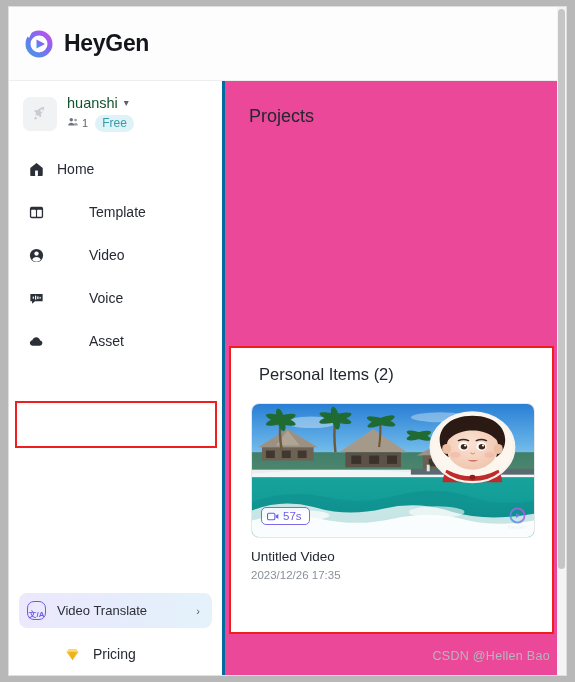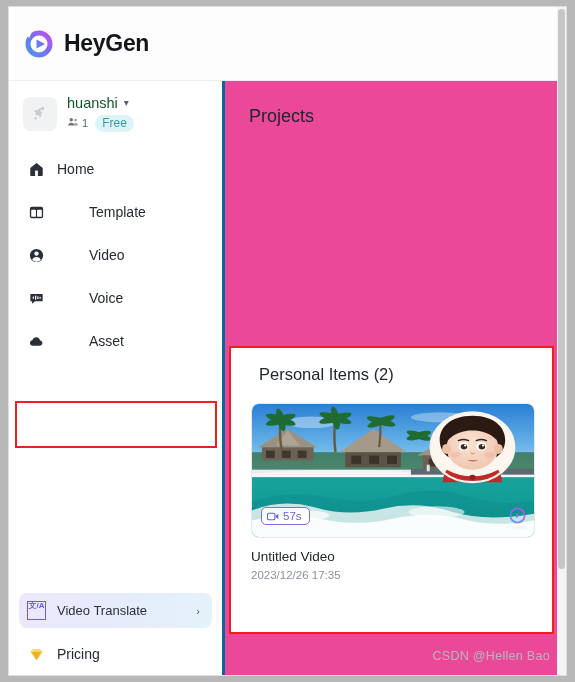--- a/index.html
+++ b/index.html
@@ -99,33 +99,33 @@
   
   .translate-item {
     position: absolute; left: 10px; top: 512px;
     width: 193px; height: 35px;
     border-radius: 8px;
     background: linear-gradient(90deg, #ece8fd 0%, #e5edfb 60%, #e4f2fa 100%);
     display: flex; align-items: center; padding-left: 8px;
   }
   .translate-icon {
     width: 19px; height: 19px; flex: 0 0 19px;
-    border: 1.6px solid #6b5ce7; border-radius: 0;
-    display: flex; align-items: flex-start; justify-content: center;
+    border: 1.6px solid #6b5ce7; border-radius: 7px;
+    display: flex; align-items: flex-end; justify-content: center;
     font-size: 8px; color: #6b5ce7; font-weight: bold;
     line-height: 1;
   }
   .translate-label {
     margin-left: 11px; font-size: 13px; color: #2b2f38;
   }
   .translate-arrow {
     margin-left: auto; margin-right: 12px;
     font-size: 11px; color: #555b66;
   }
-  .bottom-nav { position: absolute; left: 0; top: 556px; width: 100%; }
+  .bottom-nav { position: absolute; left: 0; top: 556px; width: 100%; padding-left: 36px; }
   
   .projects-title {
     font-size: 18px; color: #22262e;
     padding: 25px 0 0 24px;
   }
   .redbox-personal {
     position: absolute; left: 4px; top: 265px;
     width: 325px; height: 288px;
     border: 2.5px solid #f01f1f;
     background: #ffffff;

